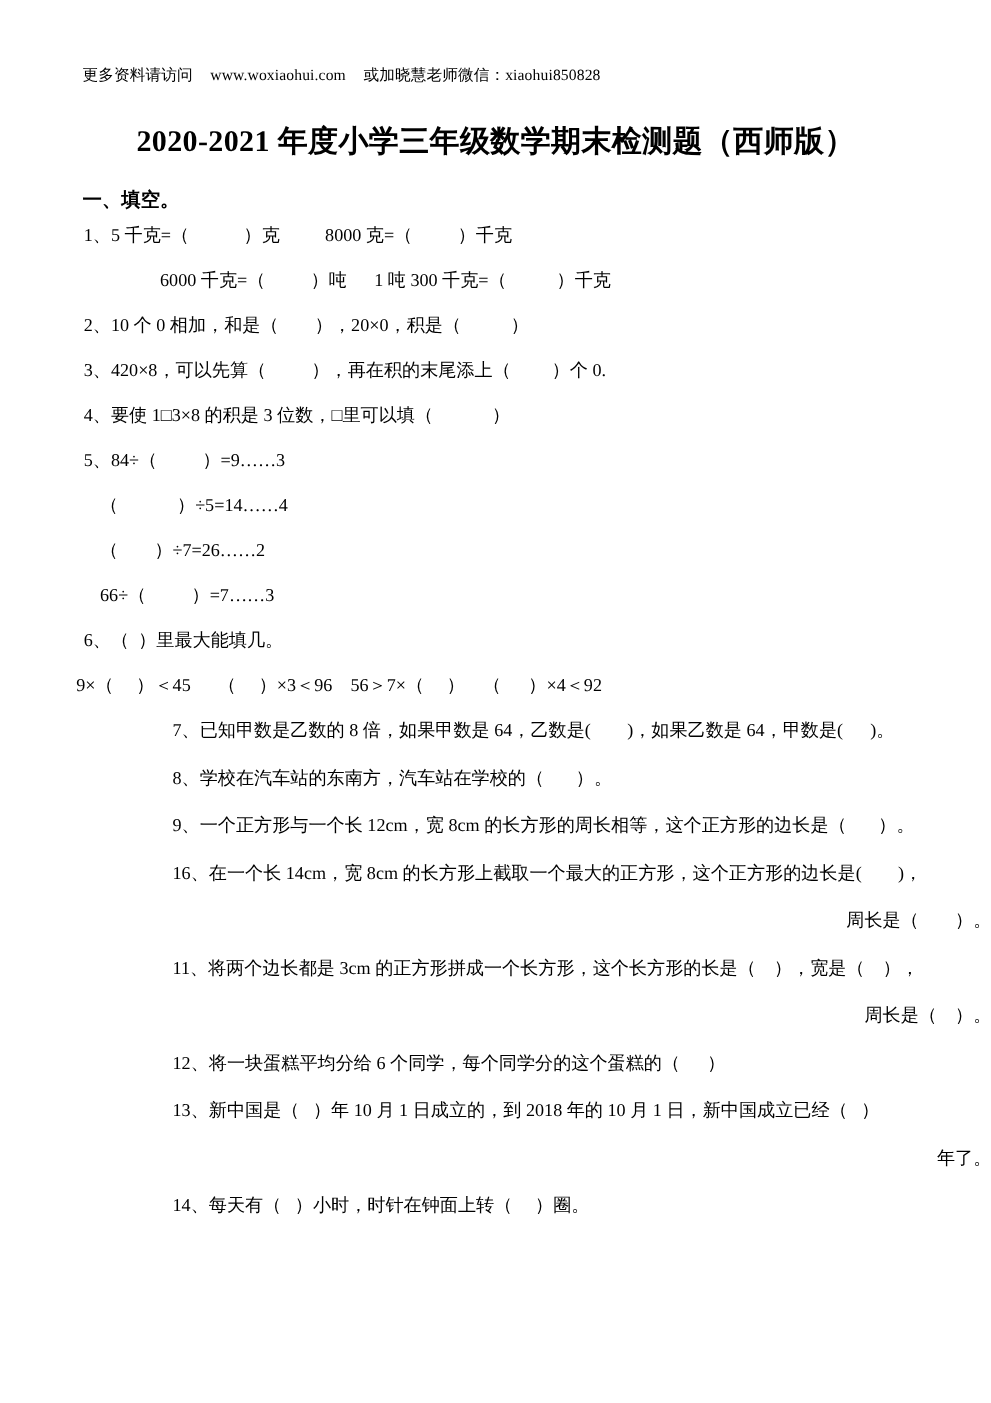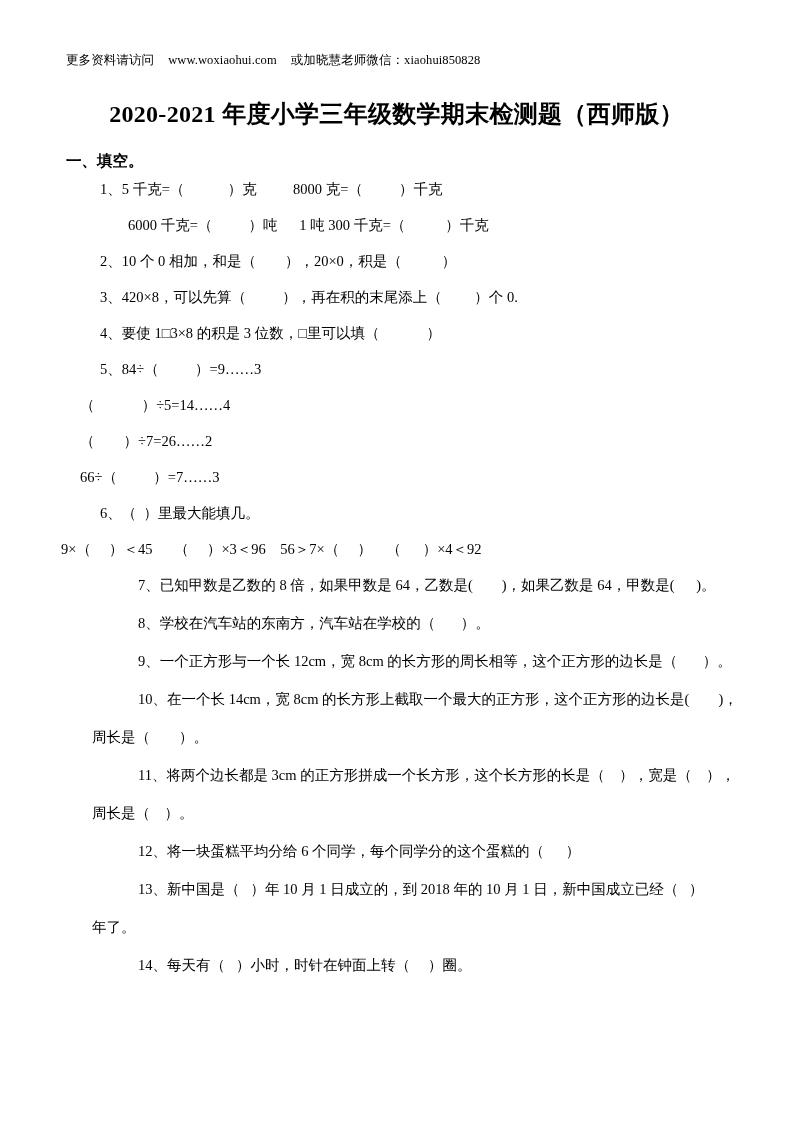--- a/index.html
+++ b/index.html
@@ -67,23 +67,23 @@
     width: 793px;
   }
   .qline {
     font-size: 14.5px;
     line-height: 19px;
     white-space: pre;
     margin: 0;
     padding: 0;
   }
   
-  .ind-num      { padding-left: 100px; }   
+  .ind-num      { padding-left: 67px; }   
   .ind-num-tight{ padding-left: 92px; margin-left: 46px; }   
-  .ind-cont     { padding-left: 92px; }   
+  .ind-cont     { padding-left: 92px; text-align: right; }   
   .ind-sub1     { padding-left: 128px; }  
   .ind-sub2     { padding-left: 80px; }  
   .ind-sub3     { padding-left: 61px; }
   .sp-md { height: 17px; }
   .sp-lg { height: 19px; }
 </style>
 </head>
 <body>
 
 <div class="page">
@@ -128,21 +128,21 @@
 
     <div class="qline ind-num-tight">7、已知甲数是乙数的 8 倍，如果甲数是 64，乙数是(        )，如果乙数是 64，甲数是(      )。</div>
     <div class="sp-lg"></div>
 
     <div class="qline ind-num-tight">8、学校在汽车站的东南方，汽车站在学校的（       ）。</div>
     <div class="sp-lg"></div>
 
     <div class="qline ind-num-tight">9、一个正方形与一个长 12cm，宽 8cm 的长方形的周长相等，这个正方形的边长是（       ）。</div>
     <div class="sp-lg"></div>
 
-    <div class="qline ind-num-tight">10、在一个长 14cm，宽 8cm 的长方形上截取一个最大的正方形，这个正方形的边长是(        )，</div>
+    <div class="qline ind-num-tight">16、在一个长 14cm，宽 8cm 的长方形上截取一个最大的正方形，这个正方形的边长是(        )，</div>
     <div class="sp-lg"></div>
     <div class="qline ind-cont">周长是（        ）。</div>
     <div class="sp-lg"></div>
 
     <div class="qline ind-num-tight">11、将两个边长都是 3cm 的正方形拼成一个长方形，这个长方形的长是（    ），宽是（    ），</div>
     <div class="sp-lg"></div>
     <div class="qline ind-cont">周长是（    ）。</div>
     <div class="sp-lg"></div>
 
     <div class="qline ind-num-tight">12、将一块蛋糕平均分给 6 个同学，每个同学分的这个蛋糕的（      ）</div>

